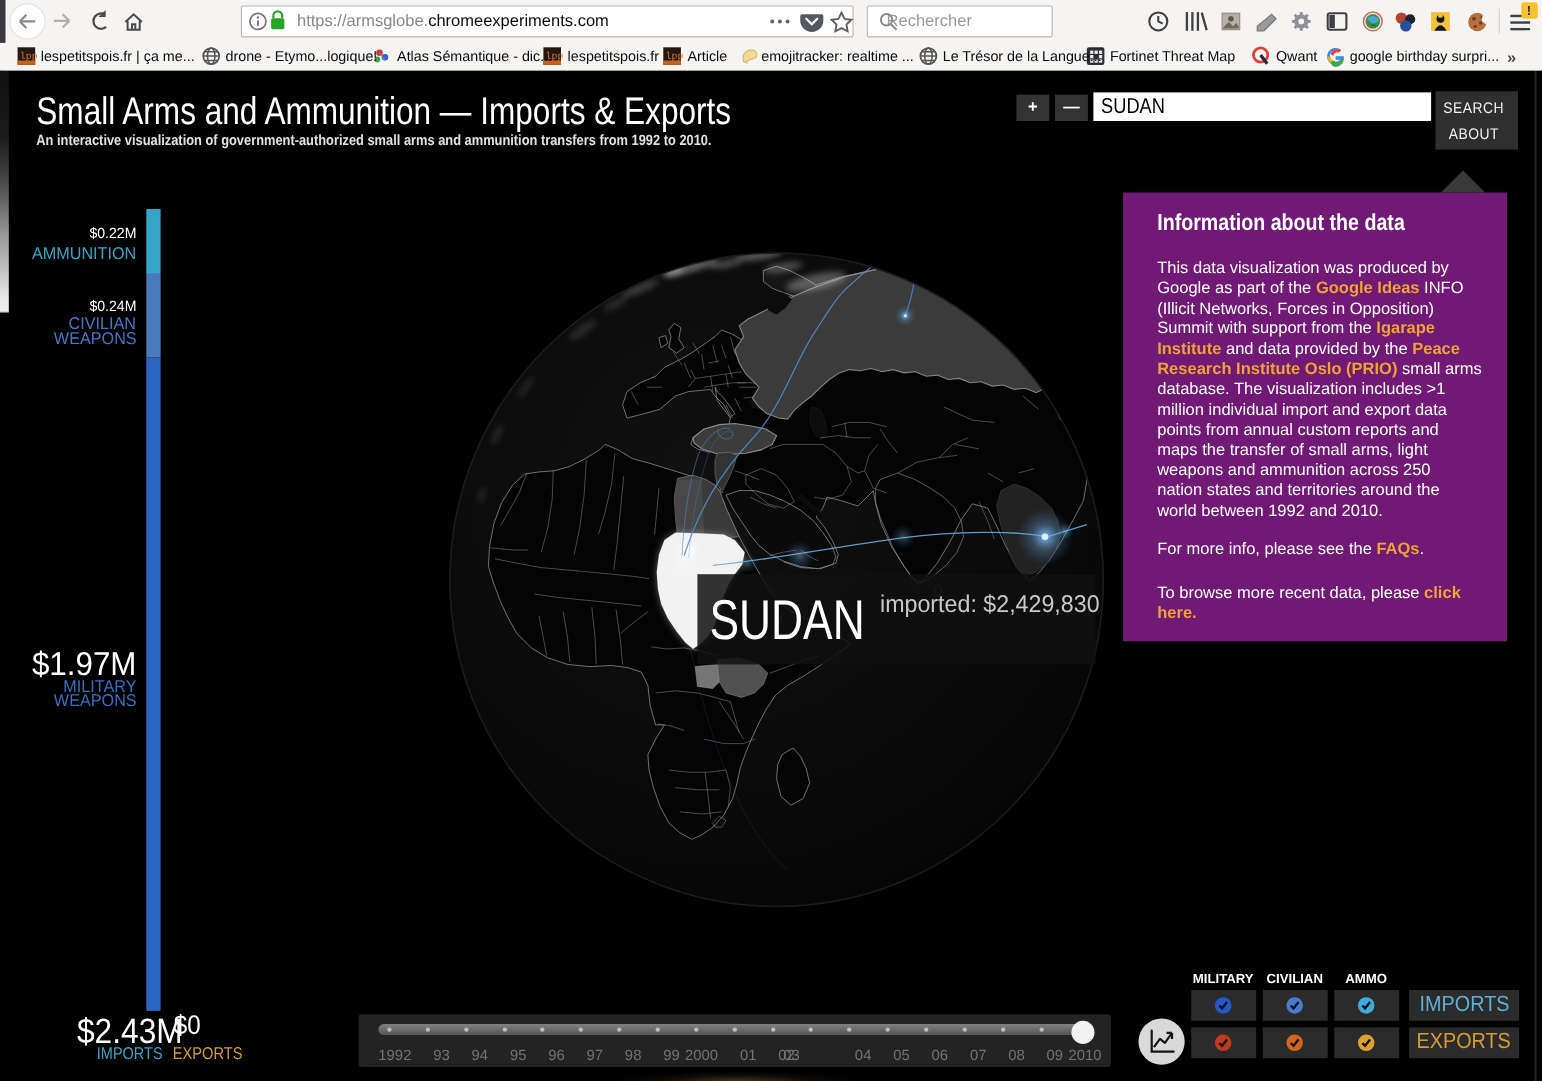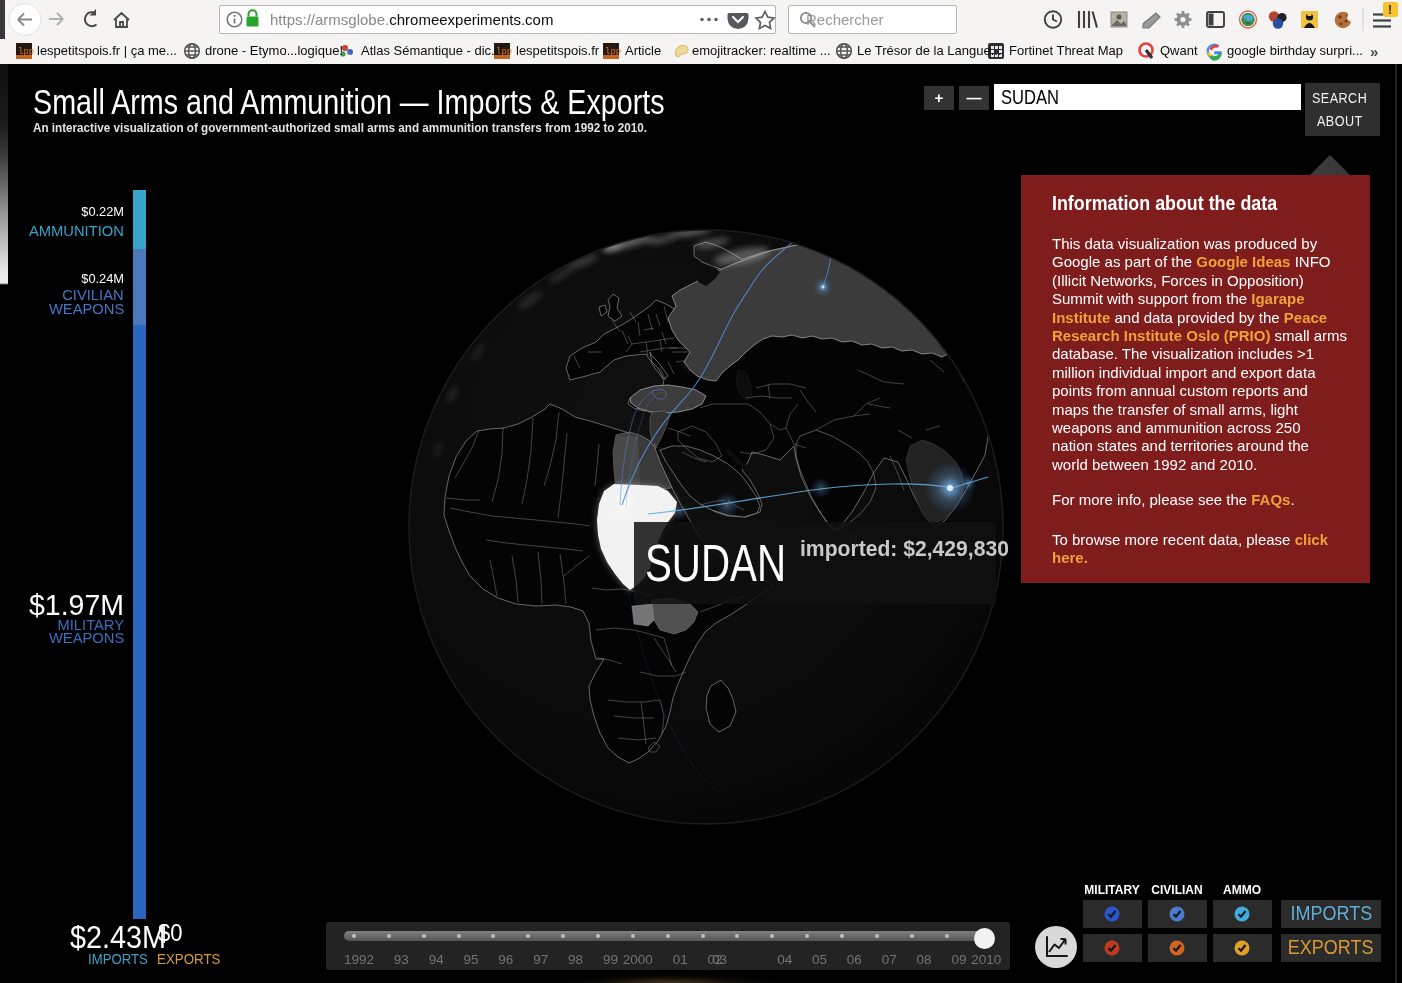--- a/index.html
+++ b/index.html
@@ -27,29 +27,29 @@
 
 .chartlbl{color:#fff;text-align:right;}
 
 #tpanel{left:326px;top:922px;width:684px;height:48px;background:#232323;border-radius:3px;}
 #track{left:344px;top:931px;width:648px;height:10px;border-radius:5px;background:linear-gradient(#818181,#545454);}
 .yr{position:absolute;top:952px;color:#737373;font-size:13.5px;text-align:right;width:40px;margin-left:-20px;}
 
 .ckhdr{position:absolute;top:883px;color:#fff;font-size:12px;font-weight:bold;text-align:center;width:60px;margin-left:-30px;}
 .ckbox{position:absolute;width:59px;height:28px;background:#2b2b2b;}
 
-#ipanel{left:1021px;top:175px;width:349px;height:408px;background:#7f1d1d;}
+#ipanel{left:1021px;top:175px;width:349px;height:408px;background:#701a75;}
 #ipanel .tri{position:absolute;left:289px;top:-20px;width:0;height:0;border-left:20px solid transparent;border-right:20px solid transparent;border-bottom:20px solid #3a3a3a;}
 #ipanel h2{position:absolute;left:31px;top:16px;margin:0;color:#fff;font-size:21px;font-weight:bold;}
 #ipanel .body{position:absolute;left:31px;top:60px;color:#fff;font-size:15px;line-height:18.4px;white-space:nowrap;}
 #ipanel .o{color:#f0a138;font-weight:bold;}
 
 #slabel{left:634px;top:522px;width:362px;height:82px;background:rgba(16,16,16,0.85);}
 #sname{left:645px;top:534px;color:#fff;font-size:51px;}
-#simp{left:800px;top:536px;color:#c9c9c9;font-size:22px;font-weight:bold;}
+#simp{left:800px;top:536px;color:#c9c9c9;font-size:22px;}
 </style>
 </head>
 <body>
 
 <div id="globeholder" class="abs" style="left:0px;top:0px;">
 <svg class="abs" style="left:0px;top:0px;" width="1402" height="983" viewBox="0 0 1402 983">
 <defs>
 <radialGradient id="ocean" cx="40%" cy="35%" r="80%">
  <stop offset="0%" stop-color="#101010"></stop>
           <stop offset="45%" stop-color="#0c0c0c"></stop>

